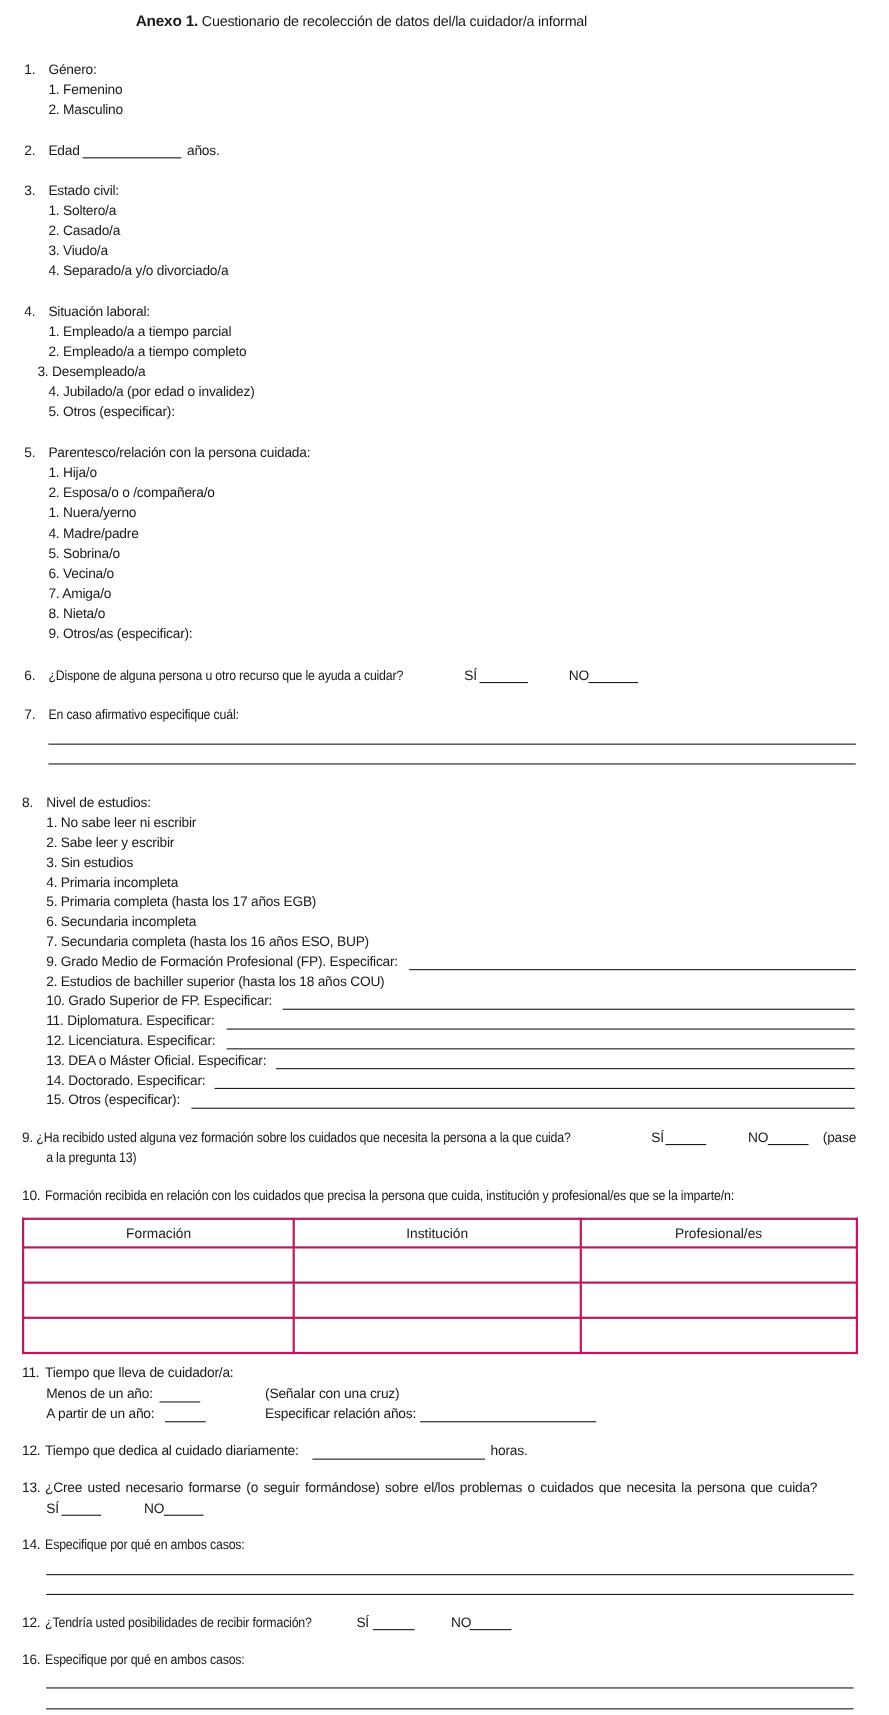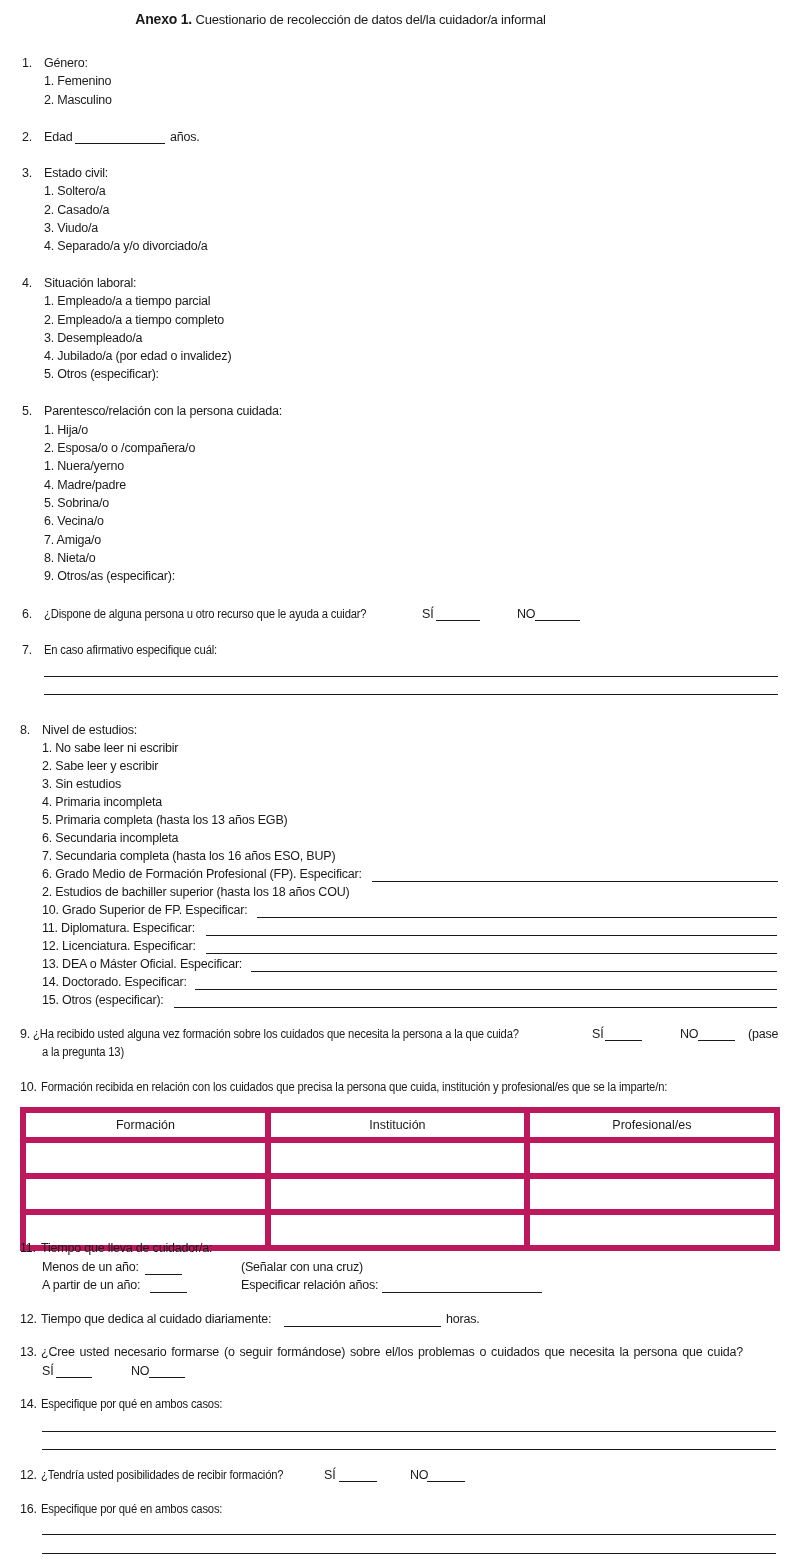--- a/index.html
+++ b/index.html
@@ -3,28 +3,28 @@
 <meta charset="utf-8">
 <style>
   html, body { margin: 0; padding: 0; background: #ffffff; }
   body {
     width: 808px; height: 1559px; position: relative; overflow: hidden;
     font-family: "Liberation Sans Narrow", "Liberation Sans", sans-serif;
     color: #1a1a1a; font-size: 12.5px;
   }
   .abs { position: absolute; white-space: nowrap; }
   .t { position: absolute; white-space: nowrap; line-height: 15px; letter-spacing: -0.2px; }
-  .title { top: 12px; left: 16px; width: 649px; text-align: center; font-size: 13px; }
+  .title { top: 12px; left: 4px; width: 649px; text-align: center; font-size: 13px; }
   .title .bold { font-weight: bold; font-size: 14px; }
   .cond { transform: scaleX(0.9); transform-origin: left center; }
   table.form {
     position: absolute; left: 20px; top: 1107px; width: 760px;
     border-collapse: collapse; font-size: 12.5px;
   }
-  table.form th, table.form td { border: 6px solid #be185d; margin-left: 30px; }
+  table.form th, table.form td { border: 2px solid #be185d; margin-left: 30px; }
   table.form th { height: 22px; font-weight: normal; text-align: center; }
   table.form td { height: 28px; }
   input.field {
     border: none; background: transparent; outline: none; padding: 0; margin: 0;
     font: inherit; height: 12px;
   }
 </style>
 </head>
 <body>
 
@@ -54,21 +54,21 @@
   <span class="t" style="top:203px;left:44px">2. Casado/a</span>
   <span class="t" style="top:221px;left:44px">3. Viudo/a</span>
   <span class="t" style="top:239px;left:44px">4. Separado/a y/o divorciado/a</span>
 </div>
 
 <div>
   <span class="t" style="top:276px;left:22px">4.</span>
   <span class="t" style="top:276px;left:44px">Situación laboral:</span>
   <span class="t" style="top:294px;left:44px">1. Empleado/a a tiempo parcial</span>
   <span class="t" style="top:313px;left:44px">2. Empleado/a a tiempo completo</span>
-  <span class="t" style="top:331px;left:44px">3. Desempleado/a</span>
+  <span class="t" style="top:331px;left:34px">3. Desempleado/a</span>
   <span class="t" style="top:349px;left:44px">4. Jubilado/a (por edad o invalidez)</span>
   <span class="t" style="top:367px;left:44px">5. Otros (especificar):</span>
 </div>
 
 <div>
   <span class="t" style="top:404px;left:22px">5.</span>
   <span class="t" style="top:404px;left:44px">Parentesco/relación con la persona cuidada:</span>
   <span class="t" style="top:423px;left:44px">1. Hija/o</span>
   <span class="t" style="top:441px;left:44px">2. Esposa/o o /compañera/o</span>
   <span class="t" style="top:459px;left:44px">1. Nuera/yerno</span>
@@ -96,24 +96,24 @@
   <input class="field abs" style="top: 682px; left: 44px; width: 734px; border-bottom: 1px solid rgb(26, 26, 26);">
 </div>
 
 <div>
   <span class="t" style="top:723px;left:20px">8.</span>
   <span class="t" style="top:723px;left:42px">Nivel de estudios:</span>
   <span class="t" style="top:741px;left:42px">1. No sabe leer ni escribir</span>
   <span class="t" style="top:759px;left:42px">2. Sabe leer y escribir</span>
   <span class="t" style="top:777px;left:42px">3. Sin estudios</span>
   <span class="t" style="top:795px;left:42px">4. Primaria incompleta</span>
-  <span class="t" style="top:813px;left:42px">5. Primaria completa (hasta los 13 años EGB)</span>
+  <span class="t" style="top:813px;left:42px">5. Primaria completa (hasta los 17 años EGB)</span>
   <span class="t" style="top:831px;left:42px">6. Secundaria incompleta</span>
   <span class="t" style="top:849px;left:42px">7. Secundaria completa (hasta los 16 años ESO, BUP)</span>
-  <span class="t" style="top:867px;left:42px">6. Grado Medio de Formación Profesional (FP). Especificar:</span>
+  <span class="t" style="top:867px;left:42px">9. Grado Medio de Formación Profesional (FP). Especificar:</span>
   <input class="field abs" style="top: 869px; left: 372px; width: 406px; border-bottom: 1px solid rgb(26, 26, 26);">
   <span class="t" style="top:885px;left:42px">2. Estudios de bachiller superior (hasta los 18 años COU)</span>
   <span class="t" style="top:903px;left:42px">10. Grado Superior de FP. Especificar:</span>
   <input class="field abs" style="top: 905px; left: 257px; width: 520px; border-bottom: 1px solid rgb(26, 26, 26);">
   <span class="t" style="top:921px;left:42px">11. Diplomatura. Especificar:</span>
   <input class="field abs" style="top: 923px; left: 206px; width: 571px; border-bottom: 1px solid rgb(26, 26, 26);">
   <span class="t" style="top:939px;left:42px">12. Licenciatura. Especificar:</span>
   <input class="field abs" style="top: 941px; left: 206px; width: 571px; border-bottom: 1px solid rgb(26, 26, 26);">
   <span class="t" style="top:957px;left:42px">13. DEA o Máster Oficial. Especificar:</span>
   <input class="field abs" style="top: 959px; left: 251px; width: 526px; border-bottom: 1px solid rgb(26, 26, 26);">

